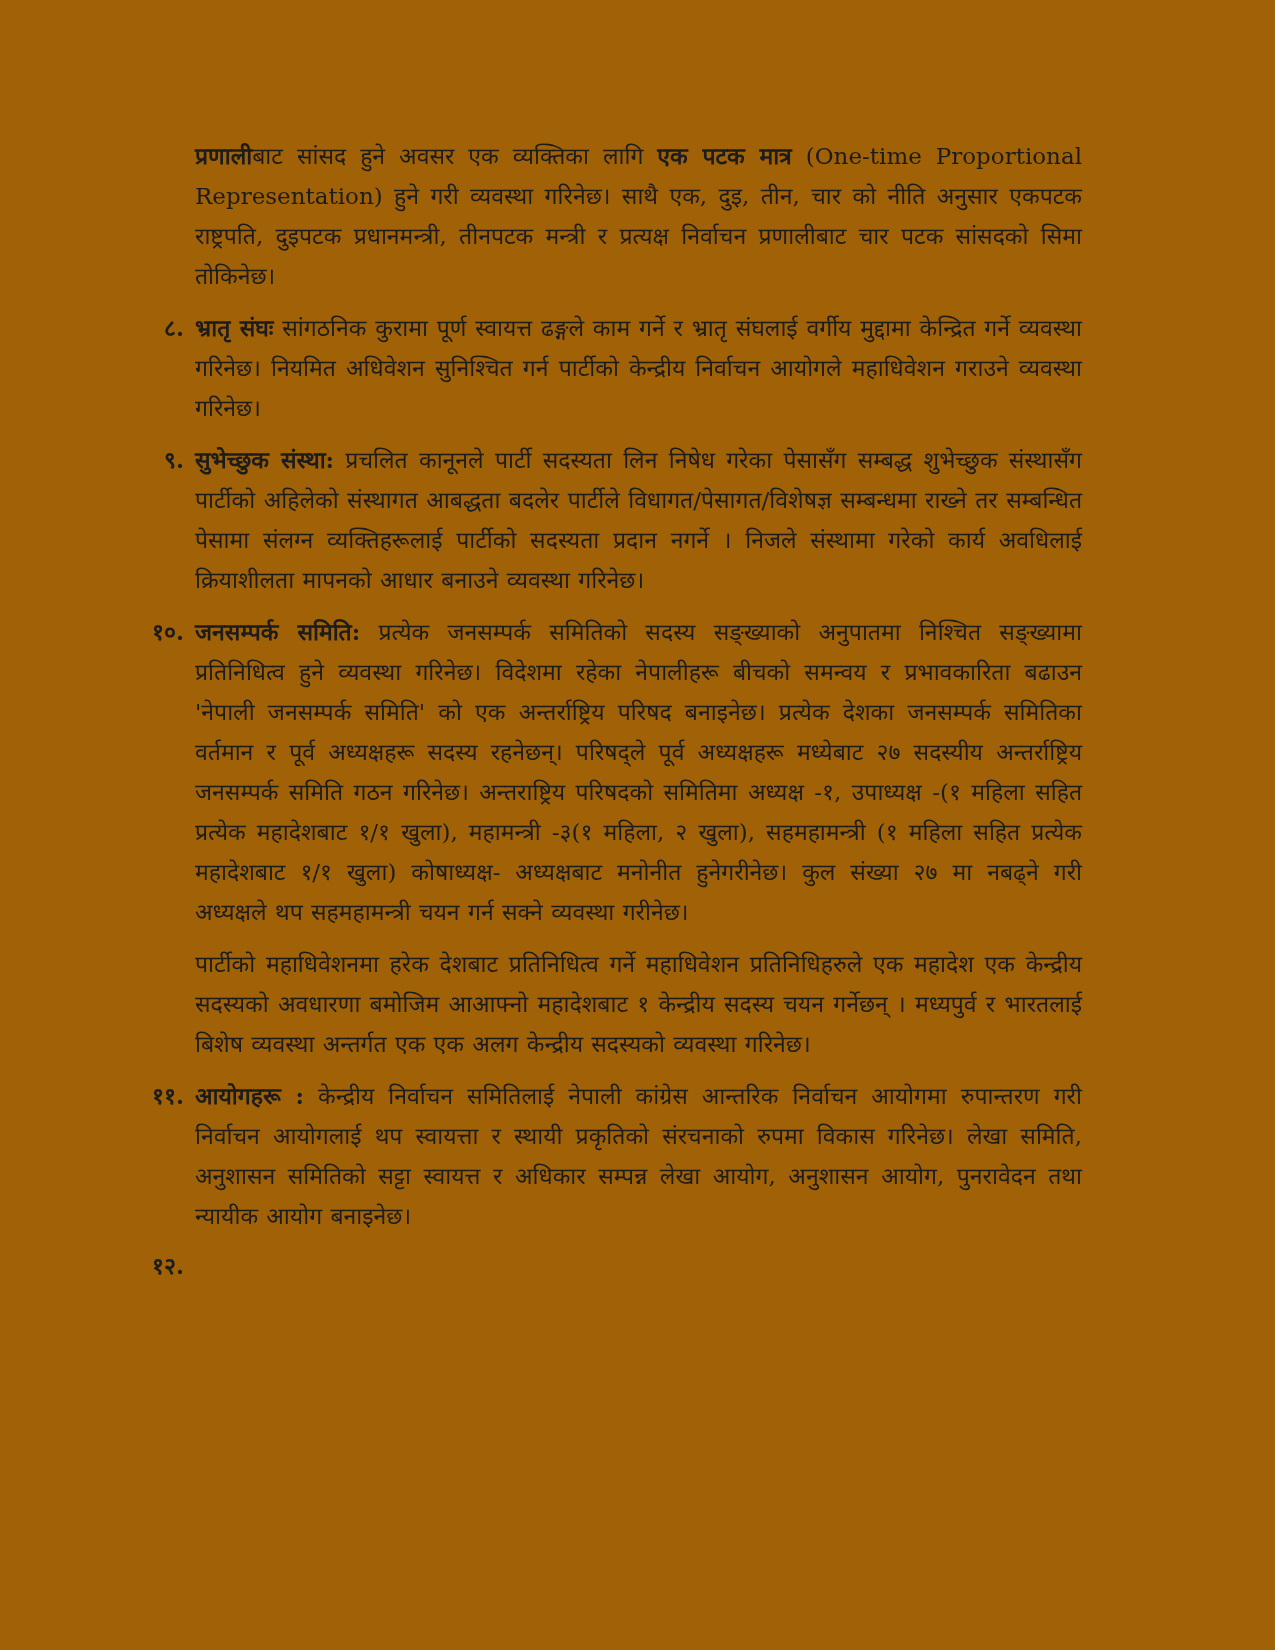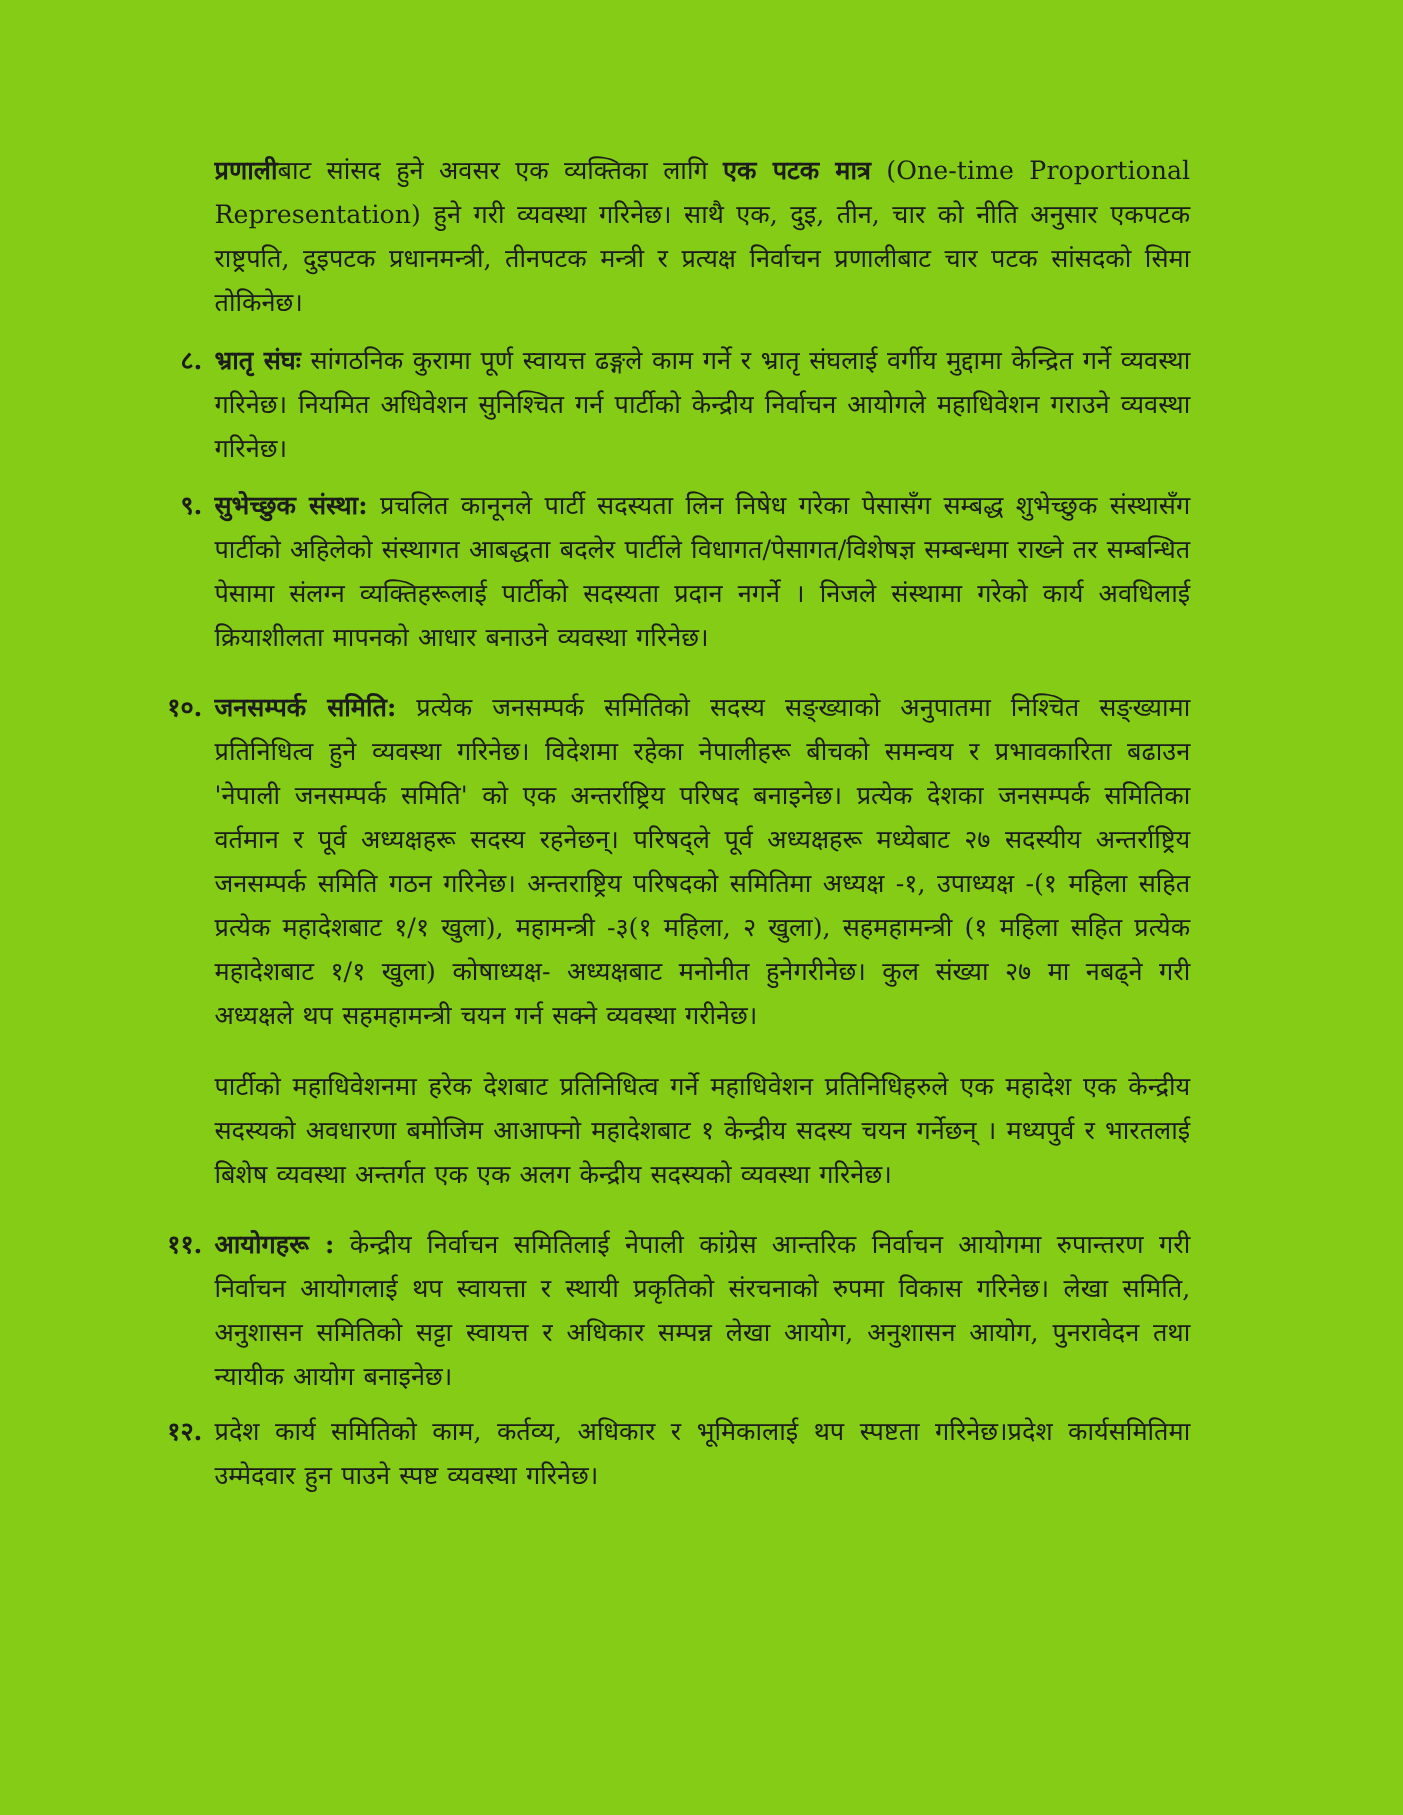--- a/index.html
+++ b/index.html
@@ -1,20 +1,20 @@
 <!DOCTYPE html>
 <html><head>
 <meta charset="utf-8">
 <style>
   html, body { margin: 0; padding: 0; background: #ffffff; }
   .page {
     position: relative;
     width: 1275px;
     height: 1650px;
-    background: #84cc16;
+    background: #a16207;
     overflow: hidden;
     font-family: "DejaVu Serif", "Liberation Serif", serif;
     color: #1c1c1c;
   }
   .doc {
     position: absolute;
     left: 140px;
     top: 136px;
     width: 942px;
   }
@@ -31,28 +31,28 @@
     position: absolute;
     left: 0;
     top: 0;
     width: 44px;
     text-align: right;
     font-weight: 700;
   }
   .num.bold-num { font-weight: 700; }
   .seg.bold { font-weight: 700; }
   .gap-md { margin-top: 12px; }
-  .gap-lg { margin-top: 24px; }
+  .gap-lg { margin-top: 12px; }
 </style>
 </head>
 <body>
 
 <div class="page">
   <div class="doc">
       <div class="para indent"><span class="seg bold">प्रणाली</span><span class="seg">बाट सांसद हुने अवसर एक व्यक्तिका लागि </span><span class="seg bold">एक पटक मात्र</span><span class="seg"> (One-time Proportional Representation) हुने गरी व्यवस्था गरिनेछ। साथै एक, दुइ, तीन, चार को नीति अनुसार एकपटक राष्ट्रपति, दुइपटक प्रधानमन्त्री, तीनपटक मन्त्री र प्रत्यक्ष निर्वाचन प्रणालीबाट चार पटक सांसदको सिमा तोकिनेछ।</span></div>
       <div class="para item gap-md"><span class="num bold-num">८.</span><span class="seg bold">भ्रातृ संघः</span><span class="seg"> सांगठनिक कुरामा पूर्ण स्वायत्त ढङ्गले काम गर्ने र भ्रातृ संघलाई वर्गीय मुद्दामा केन्द्रित गर्ने व्यवस्था गरिनेछ। नियमित अधिवेशन सुनिश्चित गर्न पार्टीको केन्द्रीय निर्वाचन आयोगले महाधिवेशन गराउने व्यवस्था गरिनेछ।</span></div>
       <div class="para item gap-md"><span class="num bold-num">९.</span><span class="seg bold">सुभेच्छुक संस्था:</span><span class="seg"> प्रचलित कानूनले पार्टी सदस्यता लिन निषेध गरेका पेसासँग सम्बद्ध शुभेच्छुक संस्थासँग पार्टीको अहिलेको संस्थागत आबद्धता बदलेर पार्टीले विधागत/पेसागत/विशेषज्ञ सम्बन्धमा राख्ने तर सम्बन्धित पेसामा संलग्न व्यक्तिहरूलाई पार्टीको सदस्यता प्रदान नगर्ने । निजले संस्थामा गरेको कार्य अवधिलाई क्रियाशीलता मापनको आधार बनाउने व्यवस्था गरिनेछ।</span></div>
       <div class="para item gap-lg"><span class="num bold-num">१०.</span><span class="seg bold">जनसम्पर्क समिति:</span><span class="seg"> प्रत्येक जनसम्पर्क समितिको सदस्य सङ्ख्याको अनुपातमा निश्चित सङ्ख्यामा प्रतिनिधित्व हुने व्यवस्था गरिनेछ। विदेशमा रहेका नेपालीहरू बीचको समन्वय र प्रभावकारिता बढाउन 'नेपाली जनसम्पर्क समिति' को एक अन्तर्राष्ट्रिय परिषद बनाइनेछ। प्रत्येक देशका जनसम्पर्क समितिका वर्तमान र पूर्व अध्यक्षहरू सदस्य रहनेछन्। परिषद्ले पूर्व अध्यक्षहरू मध्येबाट २७ सदस्यीय अन्तर्राष्ट्रिय जनसम्पर्क समिति गठन गरिनेछ। अन्तराष्ट्रिय परिषदको समितिमा अध्यक्ष -१, उपाध्यक्ष -(१ महिला सहित प्रत्येक महादेशबाट १/१ खुला), महामन्त्री -३(१ महिला, २ खुला), सहमहामन्त्री (१ महिला सहित प्रत्येक महादेशबाट १/१ खुला) कोषाध्यक्ष- अध्यक्षबाट मनोनीत हुनेगरीनेछ। कुल संख्या २७ मा नबढ्ने गरी अध्यक्षले थप सहमहामन्त्री चयन गर्न सक्ने व्यवस्था गरीनेछ।</span></div>
       <div class="para indent gap-lg"><span class="seg">पार्टीको महाधिवेशनमा हरेक देशबाट प्रतिनिधित्व गर्ने महाधिवेशन प्रतिनिधिहरुले एक महादेश एक केन्द्रीय सदस्यको अवधारणा बमोजिम आआफ्नो महादेशबाट १ केन्द्रीय सदस्य चयन गर्नेछन् । मध्यपुर्व र भारतलाई बिशेष व्यवस्था अन्तर्गत एक एक अलग केन्द्रीय सदस्यको व्यवस्था गरिनेछ।</span></div>
       <div class="para item gap-lg"><span class="num bold-num">११.</span><span class="seg bold">आयोगहरू :</span><span class="seg"> केन्द्रीय निर्वाचन समितिलाई नेपाली कांग्रेस आन्तरिक निर्वाचन आयोगमा रुपान्तरण गरी निर्वाचन आयोगलाई थप स्वायत्ता र स्थायी प्रकृतिको संरचनाको रुपमा विकास गरिनेछ। लेखा समिति, अनुशासन समितिको सट्टा स्वायत्त र अधिकार सम्पन्न लेखा आयोग, अनुशासन आयोग, पुनरावेदन तथा न्यायीक आयोग बनाइनेछ।</span></div>
-      <div class="para item"><span class="num">१२.</span><span class="seg">प्रदेश कार्य समितिको काम, कर्तव्य, अधिकार र भूमिकालाई थप स्पष्टता गरिनेछ।प्रदेश कार्यसमितिमा उम्मेदवार हुन पाउने स्पष्ट व्यवस्था गरिनेछ।</span></div>
+      <div class="para item"><span class="num">१२.</span></div>
     </div>
 </div>
 
 </body></html>

